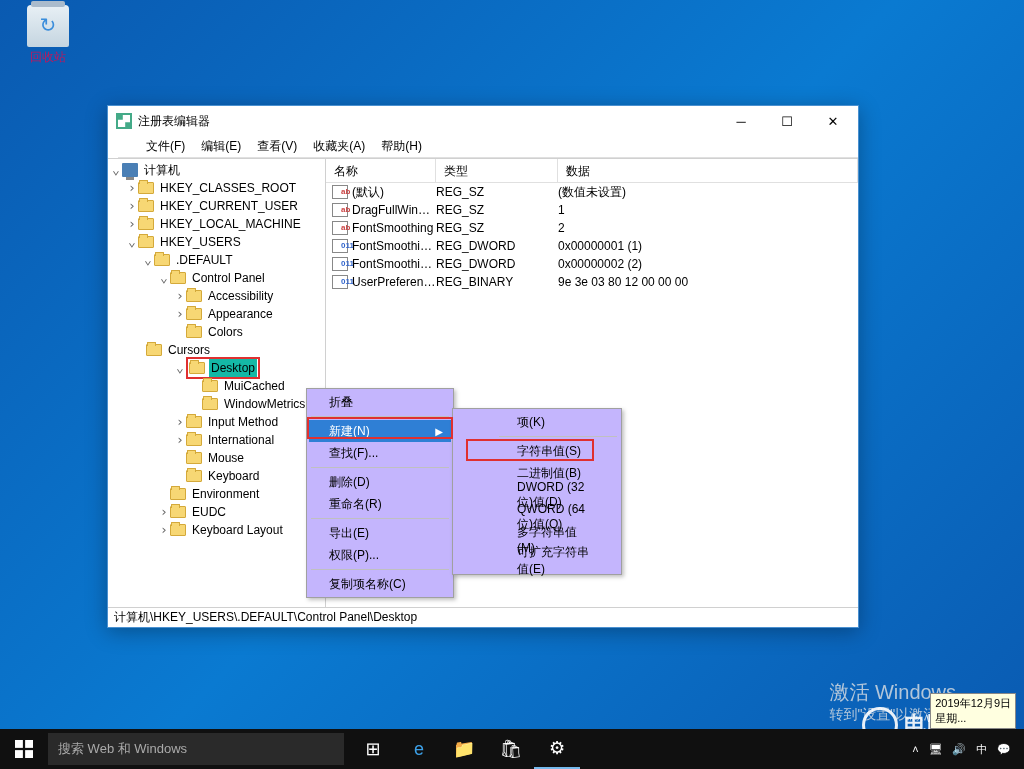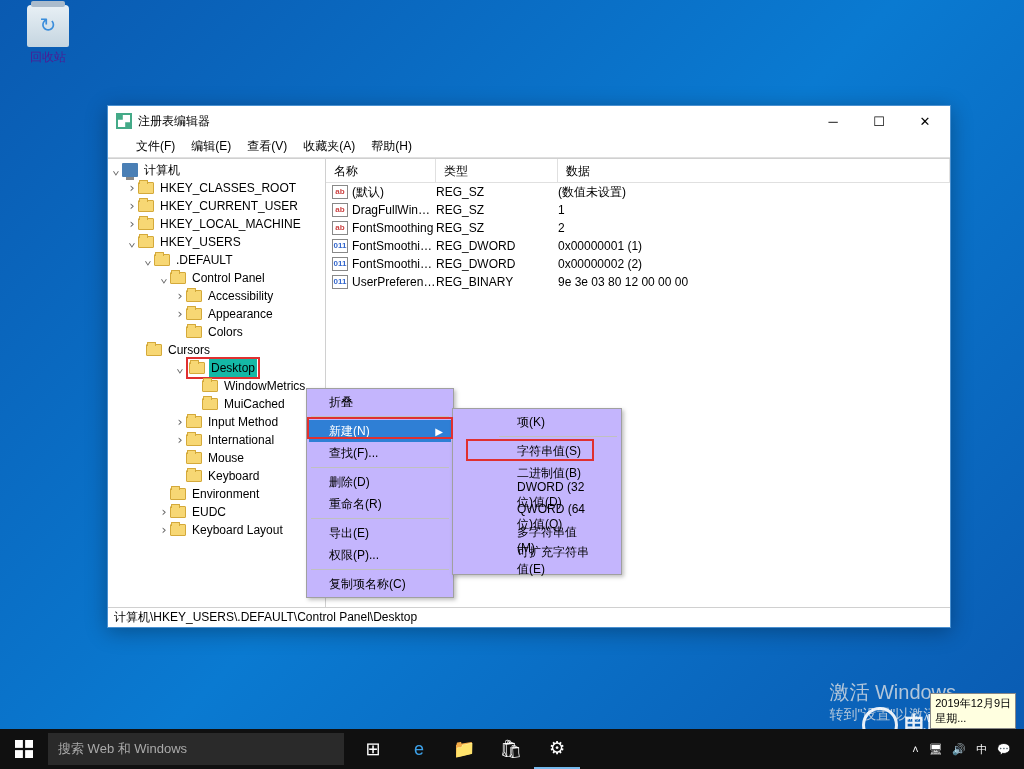--- a/index.html
+++ b/index.html
@@ -1,50 +1,50 @@
 <!DOCTYPE html>
 <html><head>
 <meta charset="utf-8">
 <style>
 * { margin: 0; padding: 0; box-sizing: border-box; font-family: "Microsoft YaHei", "Segoe UI", Tahoma, sans-serif; }
 body { width: 1024px; height: 769px; background: linear-gradient(135deg, #0a5ab1 0%, #0a7ad1 50%, #0a5ab1 100%); overflow: hidden; position: relative; }
 
-.desktop-icon { position: absolute; top: 5px; left: 18px; width: 60px; text-align: center; color: #4c1d95; font-size: 12px; }
+.desktop-icon { position: absolute; top: 5px; left: 18px; width: 60px; text-align: center; color: #be185d; font-size: 12px; }
 .desktop-icon .bin { width: 42px; height: 42px; margin: 0 auto 2px; background: linear-gradient(#e8f0f5,#c5d5e0); border-radius: 4px 4px 2px 2px; position: relative; }
 .desktop-icon .bin::before { content:""; position:absolute; top:-4px;left:4px;right:4px;height:6px;background:#aabbcc;border-radius:2px; }
 .desktop-icon .bin::after { content:"↻"; position:absolute; top:8px; left:0; right:0; color:#3a8ddb; font-size:20px; }
 
-.window { position: absolute; top: 105px; left: 107px; width: 844px; height: 523px; background: #fff; border: 1px solid #4a90d0; box-shadow: 0 4px 20px rgba(0,0,0,.3); display: flex; flex-direction: column; }
+.window { position: absolute; top: 105px; left: 107px; width: 752px; height: 523px; background: #fff; border: 1px solid #4a90d0; box-shadow: 0 4px 20px rgba(0,0,0,.3); display: flex; flex-direction: column; }
 .titlebar { height: 30px; display: flex; align-items: center; padding: 0 2px 0 8px; font-size: 12px; }
 .titlebar .app-icon { width:16px; height:16px; margin-right:6px; background:#4a8; display:inline-block; position:relative; }
 .titlebar .app-icon::after{content:"";position:absolute;inset:2px;background:#fff;clip-path:polygon(0 40%,40% 40%,40% 0,100% 0,100% 60%,60% 60%,60% 100%,0 100%);}
 .title-spacer { flex:1; }
 .winbtn { width:46px; height:28px; display:flex; align-items:center; justify-content:center; font-size:13px; }
 
-.menubar { height: 22px; display:flex; align-items:flex-start; padding:0 20px; font-size:12px; border-bottom:1px solid #e0e0e0; }
+.menubar { height: 22px; display:flex; align-items:flex-start; padding:0 20px; font-size:12px; border-bottom:1px solid #e0e0e0;margin-left:10px; }
 .menubar span { padding: 2px 8px; }
 
 .content { flex:1; display:flex; border-top:1px solid #d0d0d0; min-height:0; }
 .tree { width:218px; border-right:1px solid #d0d0d0; overflow:auto; font-size:12px; padding:2px 0; position:relative; }
 .node { white-space:nowrap; height:18px; line-height:18px; display:flex; align-items:center; }
 .node .tw { font-family:monospace; font-size:13px; width:12px; text-align:center; color:#666; }
 .node .folder { width:16px; height:12px; background:#f7d774; border:1px solid #d4a93a; border-radius:1px; margin-right:4px; display:inline-block; position:relative; }
 .node .folder::before{content:"";position:absolute;top:-3px;left:0;width:7px;height:3px;background:#f7d774;border:1px solid #d4a93a;border-bottom:none;border-radius:1px 1px 0 0;}
 .node .pc { width:16px;height:14px;background:#4a7fb5;margin-right:4px;border-radius:1px;position:relative;}
 .node .pc::after{content:"";position:absolute;bottom:-3px;left:4px;width:8px;height:3px;background:#888;}
 .node.sel .label { background:#14b8a6; }
 .label{padding:0 2px;}
 .highlight-box { border:2px solid #e03030; padding:0 1px; display:inline-flex; align-items:center; }
 
 .list { flex:1; overflow:auto; font-size:12px; }
 .list-header { display:flex; height:24px; border-bottom:1px solid #e0e0e0; }
 .list-header div { padding:4px 8px; border-right:1px solid #e0e0e0; }
 .col-name{width:110px;} .col-type{width:122px;} .col-data{flex:1;}
 .list-row { display:flex; height:18px; align-items:center; }
-.list-row .ic { width:16px;height:14px;margin:0 4px 0 6px;background:#fff;border:1px solid #888;font-size:8px;text-align:center;line-height:12px;color:#c44;font-weight:bold;}
+.list-row .ic { width:16px;height:14px;margin:0 4px 0 6px;background:#fff;border:1px solid #888;font-size:8px;text-align:center;line-height:12px;color:#c44;font-weight:bold;padding-left:8px;}
 .list-row .ic.bin{color:#36c;}
 .list-row div.c{overflow:hidden;text-overflow:ellipsis;white-space:nowrap;}
 
 .statusbar { height:20px; border-top:1px solid #d0d0d0; font-size:12px; padding:2px 6px; display:flex; align-items:center; }
 
 .ctx-menu { position:absolute; background:#c4b5fd; border:1px solid #a0a0a0; font-size:12px; box-shadow:2px 2px 4px rgba(0,0,0,.25); padding:2px; }
 .ctx-menu .item { height:22px; display:flex; align-items:center; padding:0 30px 0 20px; position:relative; }
 .ctx-menu .item.hov { background:#2f7fd5; color:#fff; }
 .ctx-menu .item .arrow { position:absolute; right:8px; font-size:10px; }
 .ctx-menu .sep { height:1px; background:#c0c0c0; margin:3px 2px; }
@@ -152,25 +152,25 @@
         </div>
       <div class="node sel" style="padding-left:66px">
           <span class="tw">⌄</span>
           <span class="highlight-box">
             <span class="folder"></span>
             <span class="label">Desktop</span>
           </span>
         </div>
       <div class="node" style="padding-left:94px">
           <span class="folder"></span>
+          <span class="label">MuiCached</span>
+        </div>
+      <div class="node" style="padding-left:94px">
+          <span class="folder"></span>
           <span class="label">WindowMetrics</span>
-        </div>
-      <div class="node" style="padding-left:94px">
-          <span class="folder"></span>
-          <span class="label">MuiCached</span>
         </div>
       <div class="node" style="padding-left:66px">
           <span class="tw">›</span>
           <span class="folder"></span>
           <span class="label">Input Method</span>
         </div>
       <div class="node" style="padding-left:66px">
           <span class="tw">›</span>
           <span class="folder"></span>
           <span class="label">International</span>

